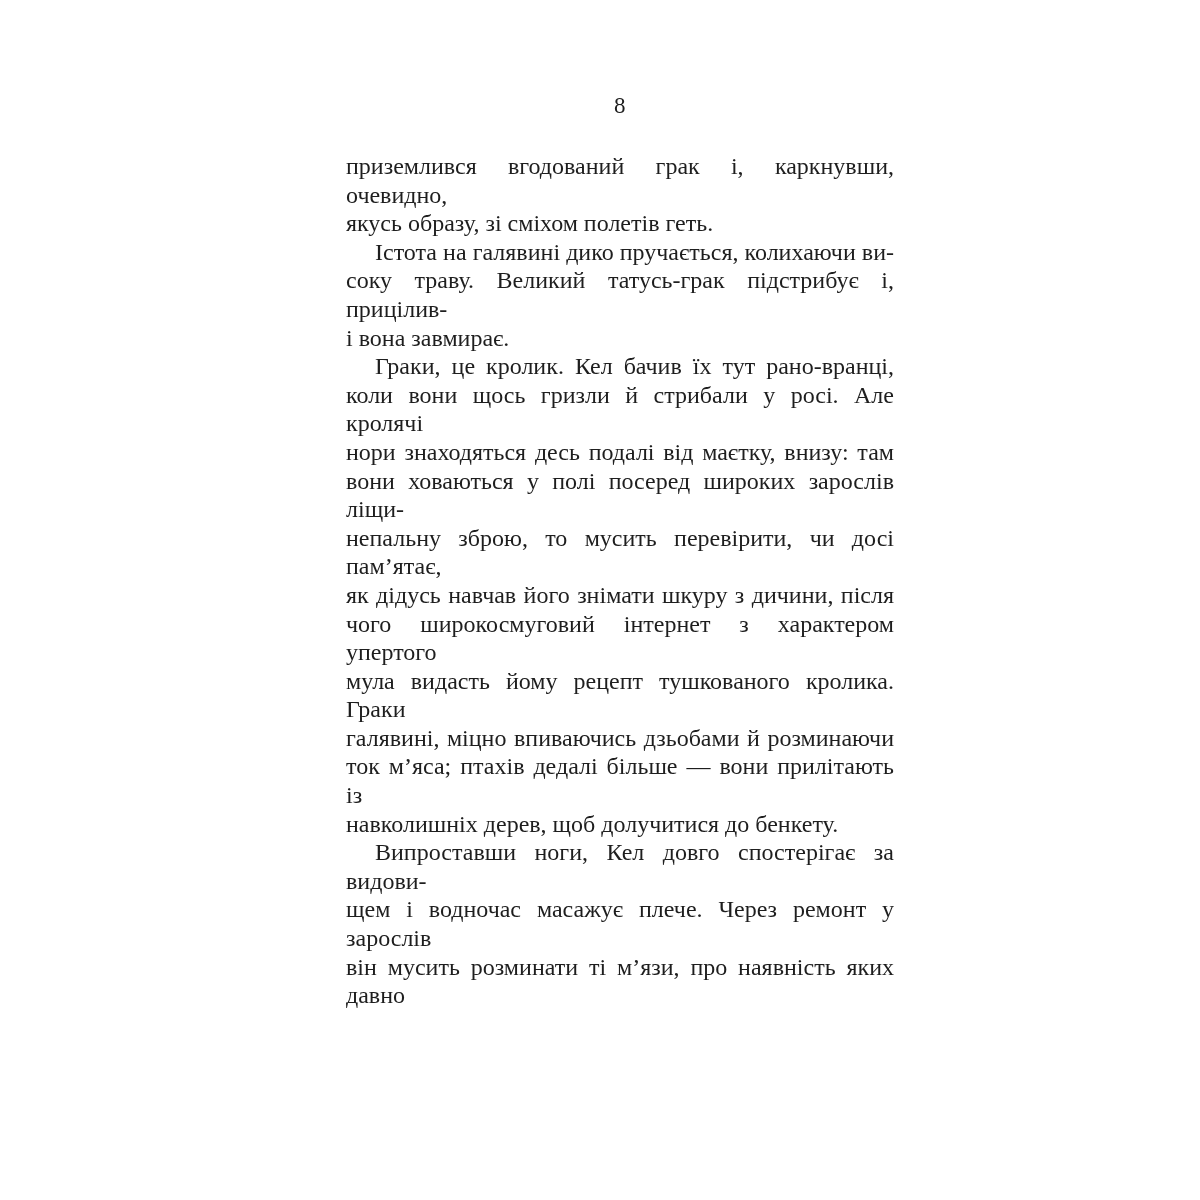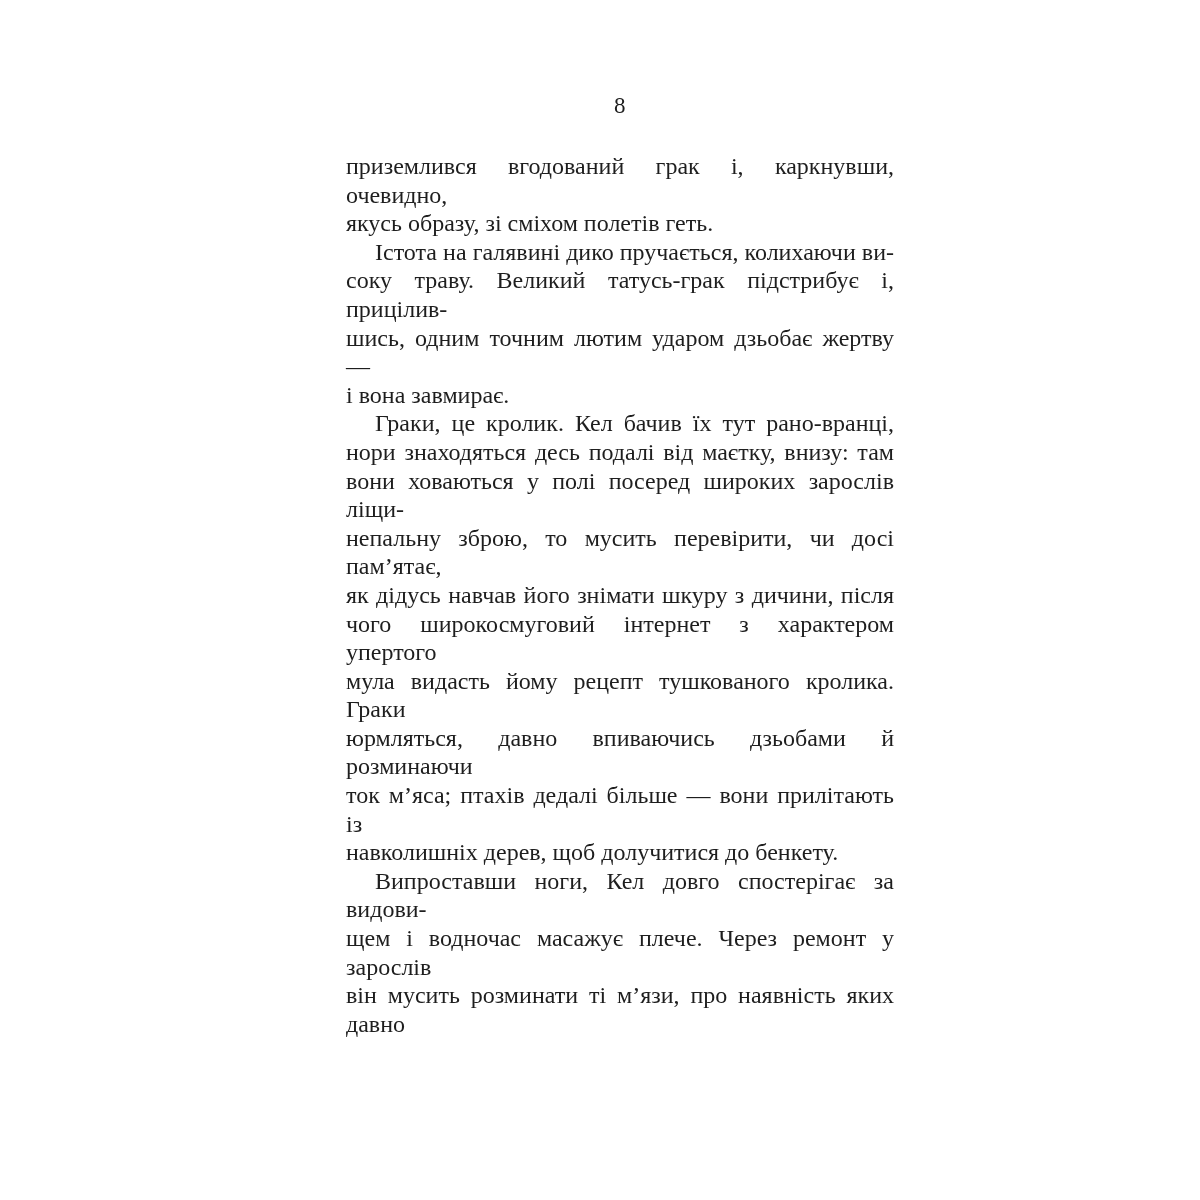--- a/index.html
+++ b/index.html
@@ -58,33 +58,33 @@
   <div class="text-block">
 
     <div class="paragraph">
       <div class="line">приземлився вгодований грак і, каркнувши, очевидно,</div>
       <div class="line para-end">якусь образу, зі сміхом полетів геть.</div>
     </div>
 
     <div class="paragraph">
       <div class="line first">Істота на галявині дико пручається, колихаючи ви-</div>
       <div class="line">соку траву. Великий татусь-грак підстрибує і, прицілив-</div>
-      <div class="line">шись, одним точним лютим ударом дзьобає жертву —</div>
       <div class="line para-end">і вона завмирає.</div>
     </div>
 
     <div class="paragraph">
       <div class="line first">Граки, це кролик. Кел бачив їх тут рано-вранці,</div>
+      <div class="line">коли вони щось гризли й стрибали у росі. Але кролячі</div>
       <div class="line">нори знаходяться десь подалі від маєтку, внизу: там</div>
       <div class="line">вони ховаються у полі посеред широких зарослів ліщи-</div>
       <div class="line">непальну зброю, то мусить перевірити, чи досі пам’ятає,</div>
       <div class="line">як дідусь навчав його знімати шкуру з дичини, після</div>
       <div class="line">чого широкосмуговий інтернет з характером упертого</div>
       <div class="line">мула видасть йому рецепт тушкованого кролика. Граки</div>
-      <div class="line">юрмляться, давно впиваючись дзьобами й розминаючи</div>
+      <div class="line">галявині, міцно впиваючись дзьобами й розминаючи</div>
       <div class="line">ток м’яса; птахів дедалі більше — вони прилітають із</div>
       <div class="line para-end">навколишніх дерев, щоб долучитися до бенкету.</div>
     </div>
 
     <div class="paragraph">
       <div class="line first">Випроставши ноги, Кел довго спостерігає за видови-</div>
       <div class="line">щем і водночас масажує плече. Через ремонт у зарослів</div>
       <div class="line">він мусить розминати ті м’язи, про наявність яких давно</div>
 
     </div>

